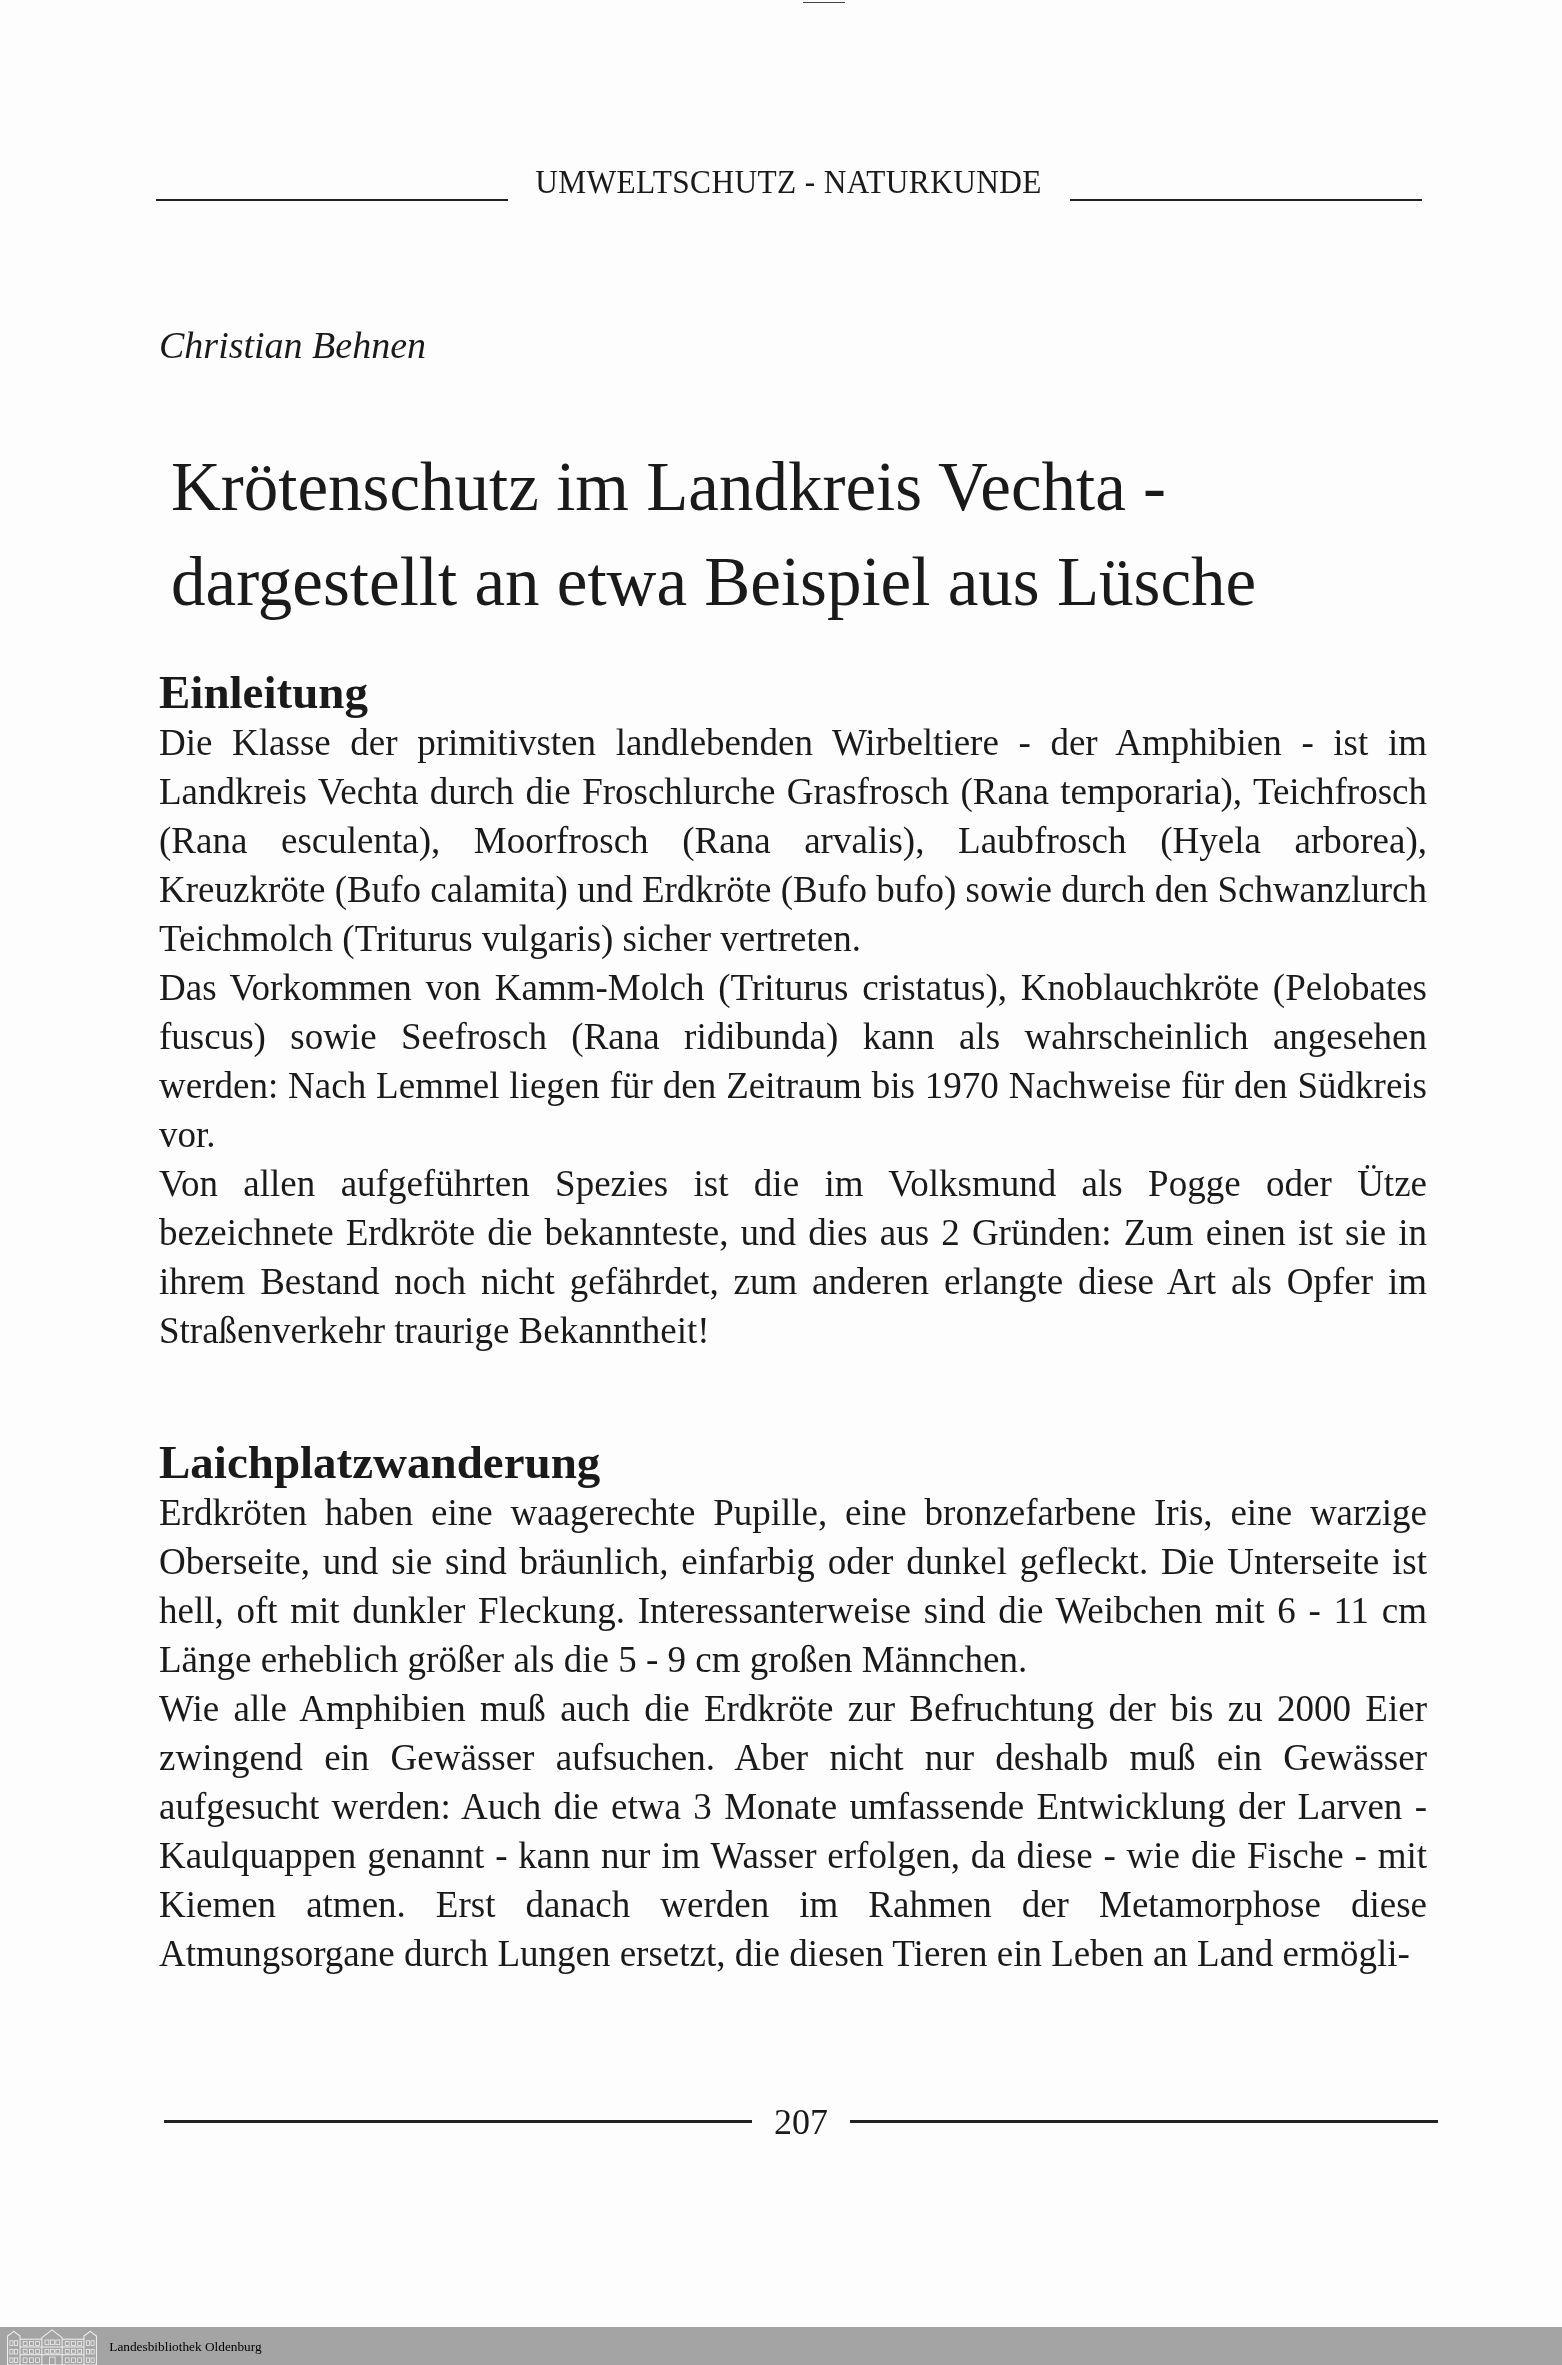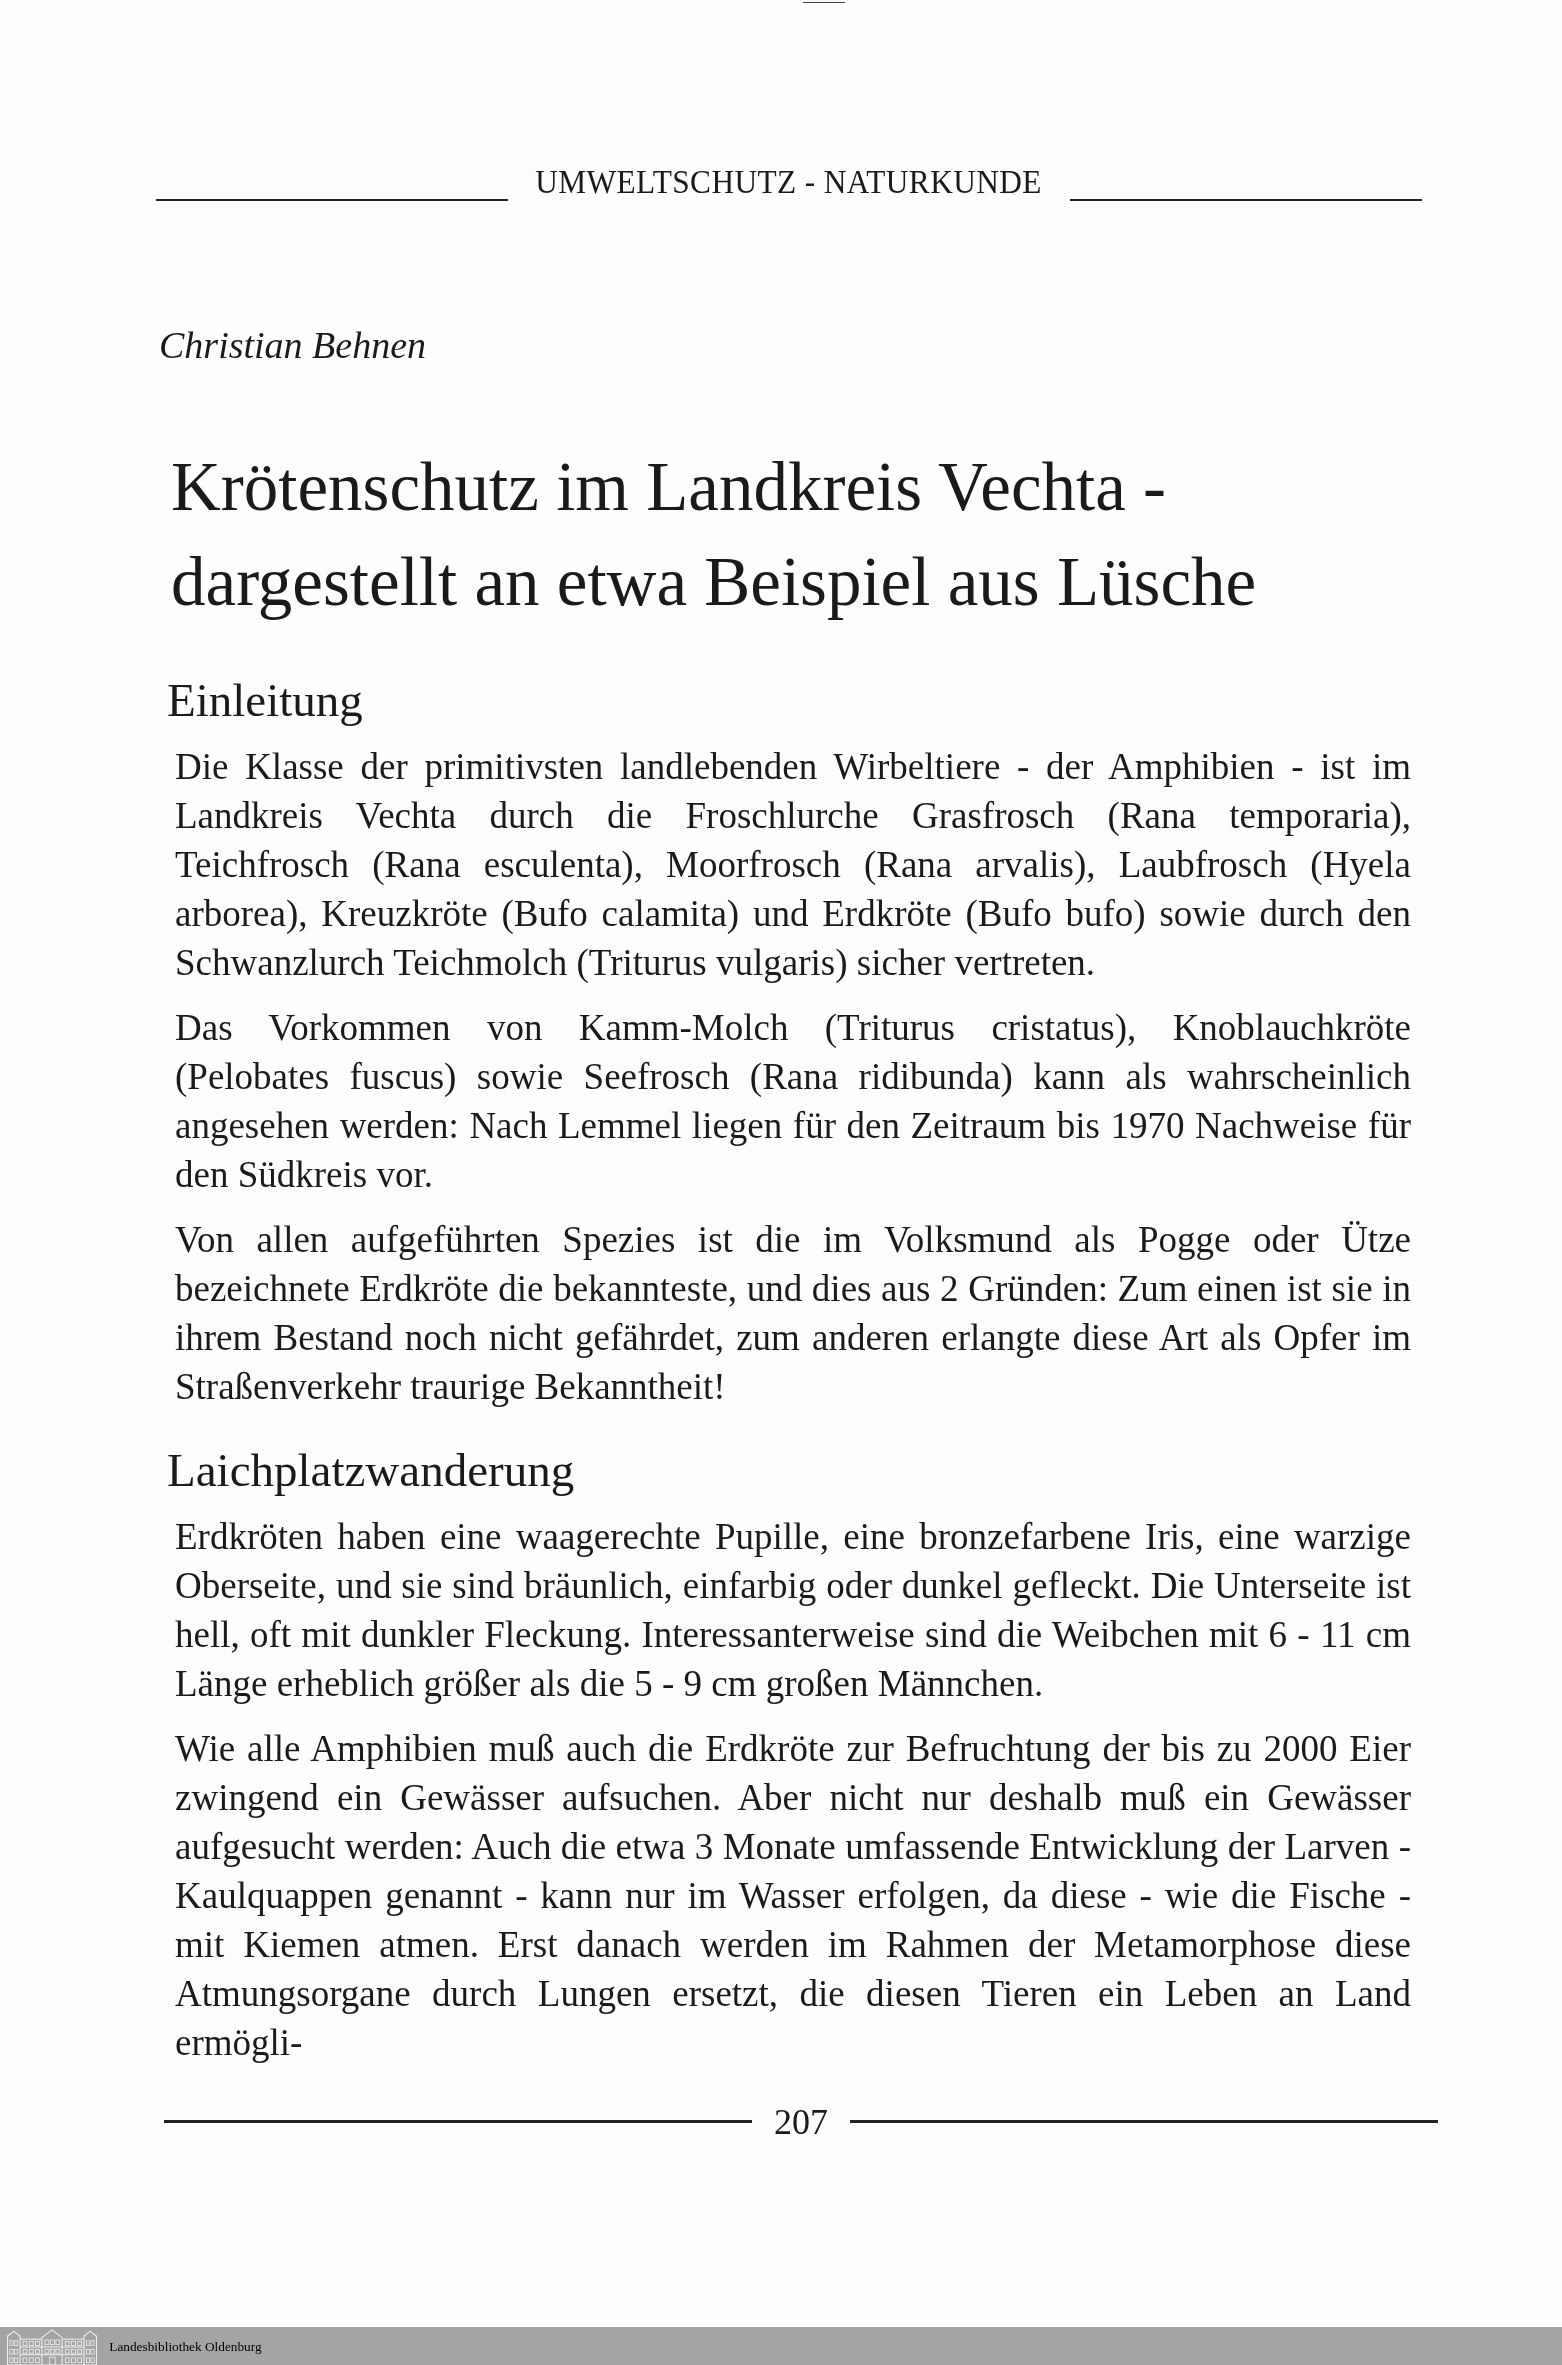--- a/index.html
+++ b/index.html
@@ -65,25 +65,25 @@
       position: absolute;
       left: 159px;
       width: 1268px;
       font-size: 37px;
       line-height: 49px;
       text-align: justify;
     }
     .section-heading {
       font-size: 47px;
       line-height: 52px;
-      margin: 8px;
-      font-weight: normal;
+      margin: 0;
+      font-weight: bold;
     }
     .para {
-      margin: 16px;
+      margin: 0;
       text-align: justify;
       hyphens: manual;
     }
     .sec1 { top: 666px; }
     .sec2 { top: 1436px; }
     .folio {
       position: absolute;
       left: 164px;
       top: 2102px;
       width: 1274px;

